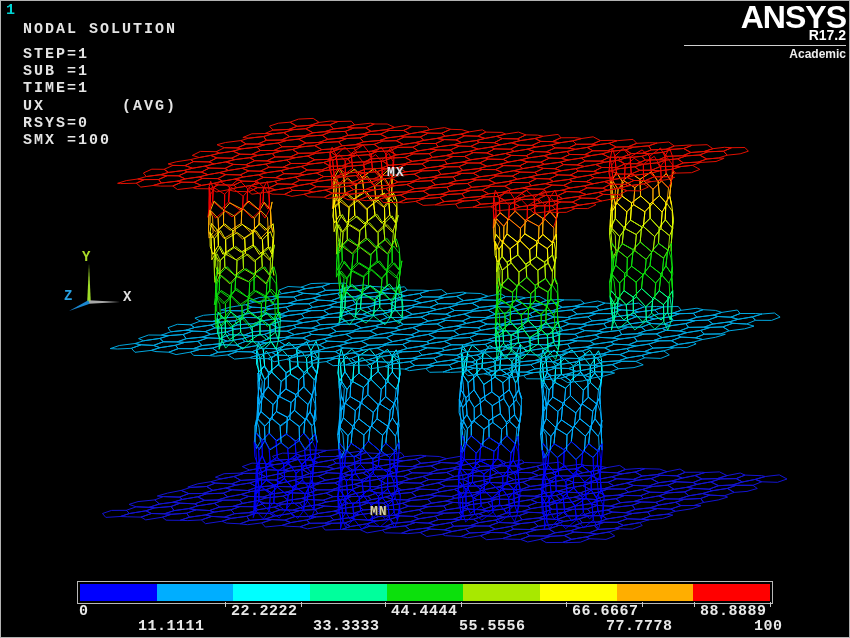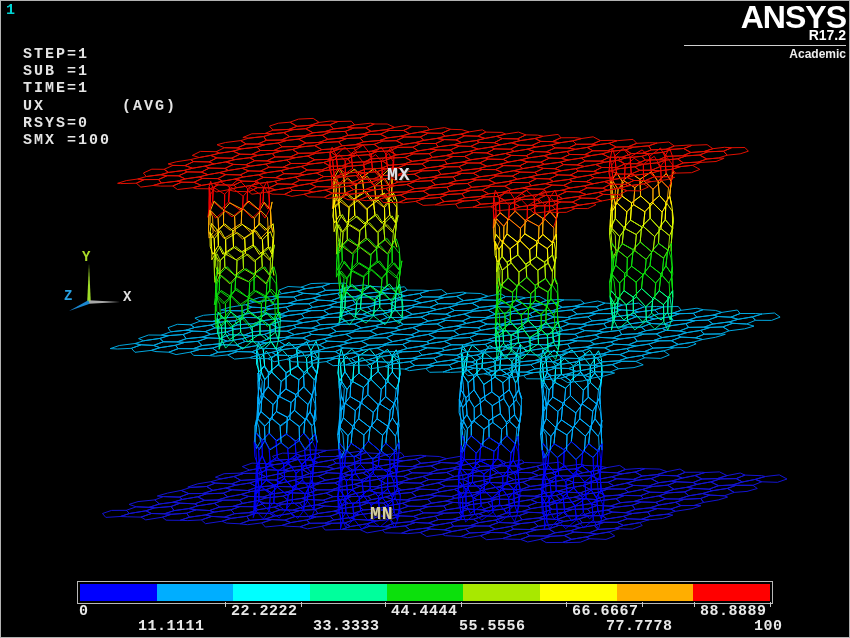--- a/index.html
+++ b/index.html
@@ -14,21 +14,21 @@
   .sol-title{left:22px;top:20px;font-size:15px;letter-spacing:2px;color:#e4e4e4;white-space:pre;}
   .sol-lines{left:22px;top:45px;font-size:15px;letter-spacing:2px;color:#e4e4e4;}
   .sol-lines div{height:17.2px;line-height:17.2px;white-space:pre;}
   .brand{right:3px;top:2px;width:240px;text-align:right;font-family:"Liberation Sans","DejaVu Sans",sans-serif;color:#fff;}
   .brand-name{font-size:32px;font-weight:bold;letter-spacing:-1px;line-height:28px;}
   .brand-release{font-size:14px;font-weight:bold;line-height:9px;}
   .brand-rule{margin:5px 0 0 0;border:none;border-top:1px solid #cfcfcf;width:162px;margin-left:auto;}
   .brand-edition{font-size:12px;font-weight:bold;line-height:16px;color:#efefef;}
   .datetime{right:22px;top:62px;text-align:right;font-size:15px;letter-spacing:.5px;color:#dcdcdc;line-height:16.5px;white-space:pre;}
   .scene-svg{left:0;top:0;}
-  .node-label{font-size:18px;letter-spacing:1px;text-shadow:1px 1px 0 #3a3020;}
+  .node-label{font-size:13px;letter-spacing:1px;text-shadow:1px 1px 0 #3a3020;}
   .legend-bar{border:1px solid #b8b8b8;background:#000;padding:2px;display:flex;box-sizing:border-box;}
   .legend-bar .seg{flex:1;height:100%;}
   .legend-label{font-size:15px;letter-spacing:.5px;color:#e8e8e8;white-space:pre;}
   .legend-tick{width:1px;height:5px;background:#c8c8c8;}
   .triad-label{font-size:14px;letter-spacing:0;}
 </style>
 </head>
 <body>
 
 <div class="frame">
@@ -1602,20 +1602,21 @@
       <polygon points="689.9,151.5 703.1,150.5 711.9,147.7 706.1,143.7 691.2,144.3 682.6,147.5" fill="none" stroke="#e01000" stroke-width="1"></polygon>
       <polygon points="706.7,150.8 722.5,150.2 730.7,146.7 723.4,146.3 711.9,147.7 703.1,150.5" fill="none" stroke="#e01000" stroke-width="1"></polygon>
       <polygon points="726.2,154.2 739.2,152.8 747.4,150.2 743.9,146.5 730.7,146.7 722.5,150.2" fill="none" stroke="#e01000" stroke-width="1"></polygon>
       <polygon points="89.8,301 86.2,301 88,263" fill="#9fdc28"></polygon>
       <polygon points="88,302.8 88,299.2 119,301" fill="#a8a8a8"></polygon>
       <polygon points="87.26134358080816,299.3585412906848 88.73865641919184,302.6414587093152 68,310" fill="#1a86d0"></polygon>
     </svg>
 
   <div class="abs mono plot-number">1</div>
 
+  <div class="abs mono sol-title">NODAL SOLUTION</div>
   <div class="abs mono sol-lines">
       <div>STEP=1</div>
       <div>SUB =1</div>
       <div>TIME=1</div>
       <div>UX       (AVG)</div>
       <div>RSYS=0</div>
       <div>SMX =100</div>
     </div>
 
   <div class="abs brand">

